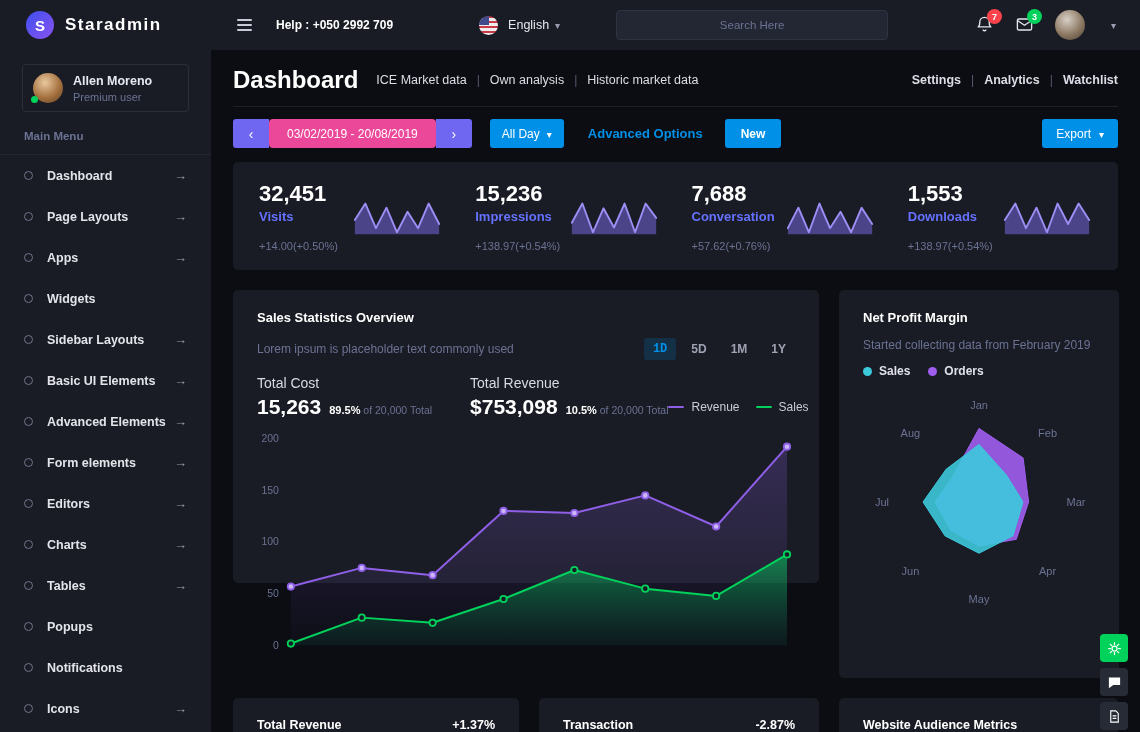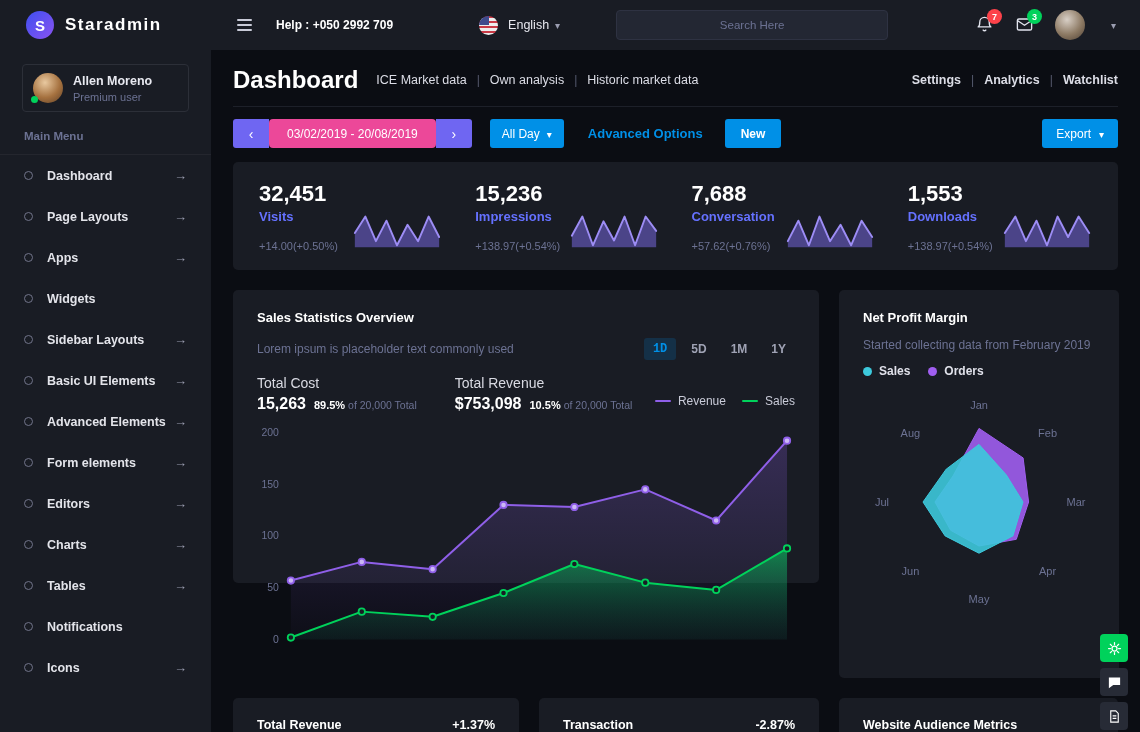--- a/index.html
+++ b/index.html
@@ -74,39 +74,39 @@
   .btn-allday .bcaret { font-size:10px; margin-left:7px; }
   .link-advanced { color:#0090e7; font-size:13px; font-weight:600; margin-left:24px; cursor:pointer; }
   .btn-new { background:#0090e7; margin-left:22px; padding:0 16px; font-weight:600; }
   .btn-export { background:#0090e7; margin-left:auto; padding:0 14px; }
   .btn-export .bcaret { font-size:10px; margin-left:8px; }
 
   .card { background:#191c24; border-radius:5px; }
 
   
   .stats-card { margin-top:14px; height:108px; display:flex; align-items:center; padding:0 10px; }
-  .stat { flex:1; display:flex; align-items:flex-end; justify-content:space-between; padding:0 16px; min-width:0; }
+  .stat { flex:1; display:flex; align-items:center; justify-content:space-between; padding:0 16px; min-width:0; }
   .stat-value { color:#fff; font-size:22px; font-weight:700; }
   .stat-label { font-size:13px; font-weight:700; color:#6571ff; margin-top:2px; }
   .stat-delta { font-size:11px; color:#6c7293; margin-top:16px; white-space:nowrap; }
   .spark { width:92px; height:46px; flex-shrink:0; margin-left:8px; }
 
   
   .mid-row { display:grid; grid-template-columns:586px 1fr; gap:20px; margin-top:20px; }
   .sales-card { padding:20px 24px; height:293px; }
   .card-title { color:#fff; font-size:13px; font-weight:700; }
   .sub-row { display:flex; align-items:center; margin-top:13px; }
   .card-sub { color:#6c7293; font-size:12px; white-space:nowrap; }
   .tabs { margin-left:auto; display:flex; align-items:center; gap:6px; }
   .tab { color:#9fa2b4; font-size:12px; font-weight:700; padding:4px 9px; border-radius:3px; cursor:pointer; }
   .tab.active { color:#0090e7; background:rgba(0,144,231,0.18);font-family:Liberation Mono, monospace; }
   .totals-row { display:flex; align-items:flex-end; margin-top:15px; }
   .total-label { color:#d9dae3; font-size:14px; }
   .total-line { display:flex; align-items:baseline; gap:8px; margin-top:4px; }
-  .total-value { color:#fff; font-size:16px; font-weight:700; white-space:nowrap; }
+  .total-value { color:#fff; font-size:21px; font-weight:700; white-space:nowrap; }
   .total-pct { font-size:10.5px; color:#6c7293; white-space:nowrap; }
   .total-pct .pct { color:#fff; font-weight:700; font-size:11px; }
   .total + .total { margin-left:38px; }
   .chart-legend { margin-left:auto; display:flex; align-items:center; gap:16px; padding-bottom:5px; }
   .lg-item { display:flex; align-items:center; gap:7px; color:#c9cbd8; font-size:12px; }
   .lg-line { width:16px; height:2.5px; border-radius:2px; }
   .lg-line.purple { background:#8f5fe8; }
   .lg-line.green { background:#00d25b; }
   #sales-chart { width:538px; height:240px; display:block; margin-top:5px; }
   svg text { font-family:"Liberation Sans", sans-serif; }
@@ -214,20 +214,25 @@
       <span class="mi-label">Charts</span>
       <span class="mi-arrow">→</span>
     </div>
 
     <div class="menu-item">
       <span class="mi-icon"></span>
       <span class="mi-label">Tables</span>
       <span class="mi-arrow">→</span>
     </div>
 
+    <div class="menu-item">
+      <span class="mi-icon"></span>
+      <span class="mi-label">Popups</span>
+      <span class="mi-arrow" style="visibility: hidden;"></span>
+    </div>
 
     <div class="menu-item">
       <span class="mi-icon"></span>
       <span class="mi-label">Notifications</span>
       <span class="mi-arrow" style="visibility: hidden;"></span>
     </div>
 
     <div class="menu-item">
       <span class="mi-icon"></span>
       <span class="mi-label">Icons</span>

